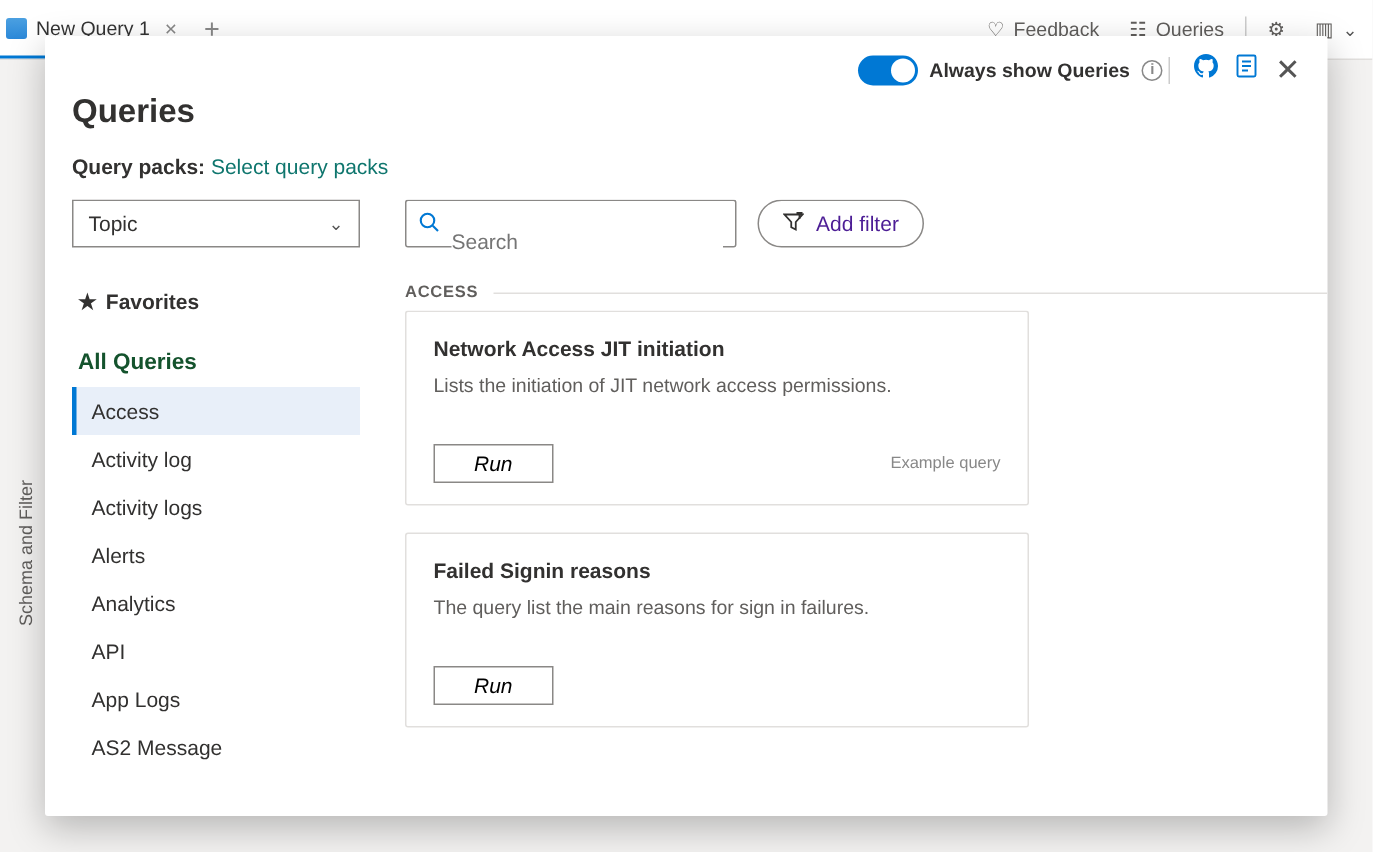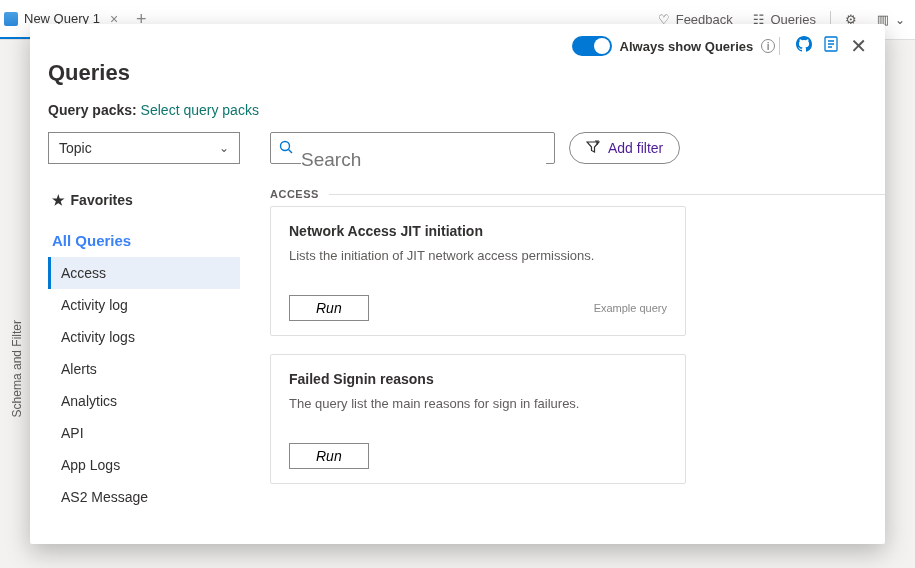--- a/index.html
+++ b/index.html
@@ -35,34 +35,34 @@
 .packs-link { color: #0f766e; cursor: pointer; }
 
 .modal-body { flex: 1; display: flex; overflow: hidden; padding: 0 0 0 18px; }
 
 .left-col { width: 192px; display: flex; flex-direction: column; }
 .dropdown { border: 1px solid #8a8886; height: 32px; display: flex; align-items: center; justify-content: space-between; padding: 0 10px; font-size: 14px; color: #323130; cursor: pointer; }
 .chev { font-size: 12px; color: #555; }
 
 .fav-row { display: flex; align-items: center; gap: 6px; padding: 28px 0 12px 4px; font-size: 14px; font-weight: 600; color: #323130; }
 
-.cat-heading { font-size: 15px; font-weight: 600; color: #3b82f6; padding: 12px 0 8px 4px; }
+.cat-heading { font-size: 15px; font-weight: 600; color: #14532d; padding: 12px 0 8px 4px; }
 
 .cat-list { flex: 1; overflow-y: auto; position: relative; }
 .cat-list::-webkit-scrollbar { width: 8px; }
 .cat-list::-webkit-scrollbar-track { background: #f3f2f1; }
 .cat-list::-webkit-scrollbar-thumb { background: #c8c6c4; }
 .cat-item { padding: 8px 10px; font-size: 14px; color: #323130; cursor: pointer; border-left: 3px solid transparent; }
 .cat-item.selected { background: #e8eff9; border-left-color: #0078d4; font-weight: 400; }
 
 .right-col { flex: 1; display: flex; flex-direction: column; overflow: hidden; padding-left: 30px; }
 
 .toprow { display: flex; gap: 14px; align-items: center; }
 .search-box { flex: 0 0 190px; height: 32px; border: 1px solid #8a8886; border-radius: 2px; display: flex; align-items: center; padding: 0 8px; gap: 8px; }
-.search-box input { border: none; outline: none; font-size: 19px; flex: 1; margin-top: 24px; }
+.search-box input { border: none; outline: none; font-size: 14px; flex: 1; margin-top: 24px; }
 .search-icon { color: #0078d4; font-size: 14px; }
 .add-filter-btn { height: 32px; border: 1px solid #8a8886; border-radius: 16px; background: #fff; padding: 0 16px; display: flex; align-items: center; gap: 8px; font-size: 14px; color: #4c1d95; cursor: pointer; }
 
 .section-label { font-size: 11px; font-weight: 600; color: #605e5c; letter-spacing: 0.5px; margin: 24px 0 6px 0; display: flex; align-items: center; gap: 10px; }
 .section-label::after { content: ""; flex: 1; height: 1px; background: #e1dfdd; }
 
 .cards-scroll { flex: 1; overflow-y: auto; padding-right: 40px; }
 .cards-scroll::-webkit-scrollbar { width: 8px; }
 .cards-scroll::-webkit-scrollbar-track { background: #f3f2f1; }
 .cards-scroll::-webkit-scrollbar-thumb { background: #c8c6c4; }

